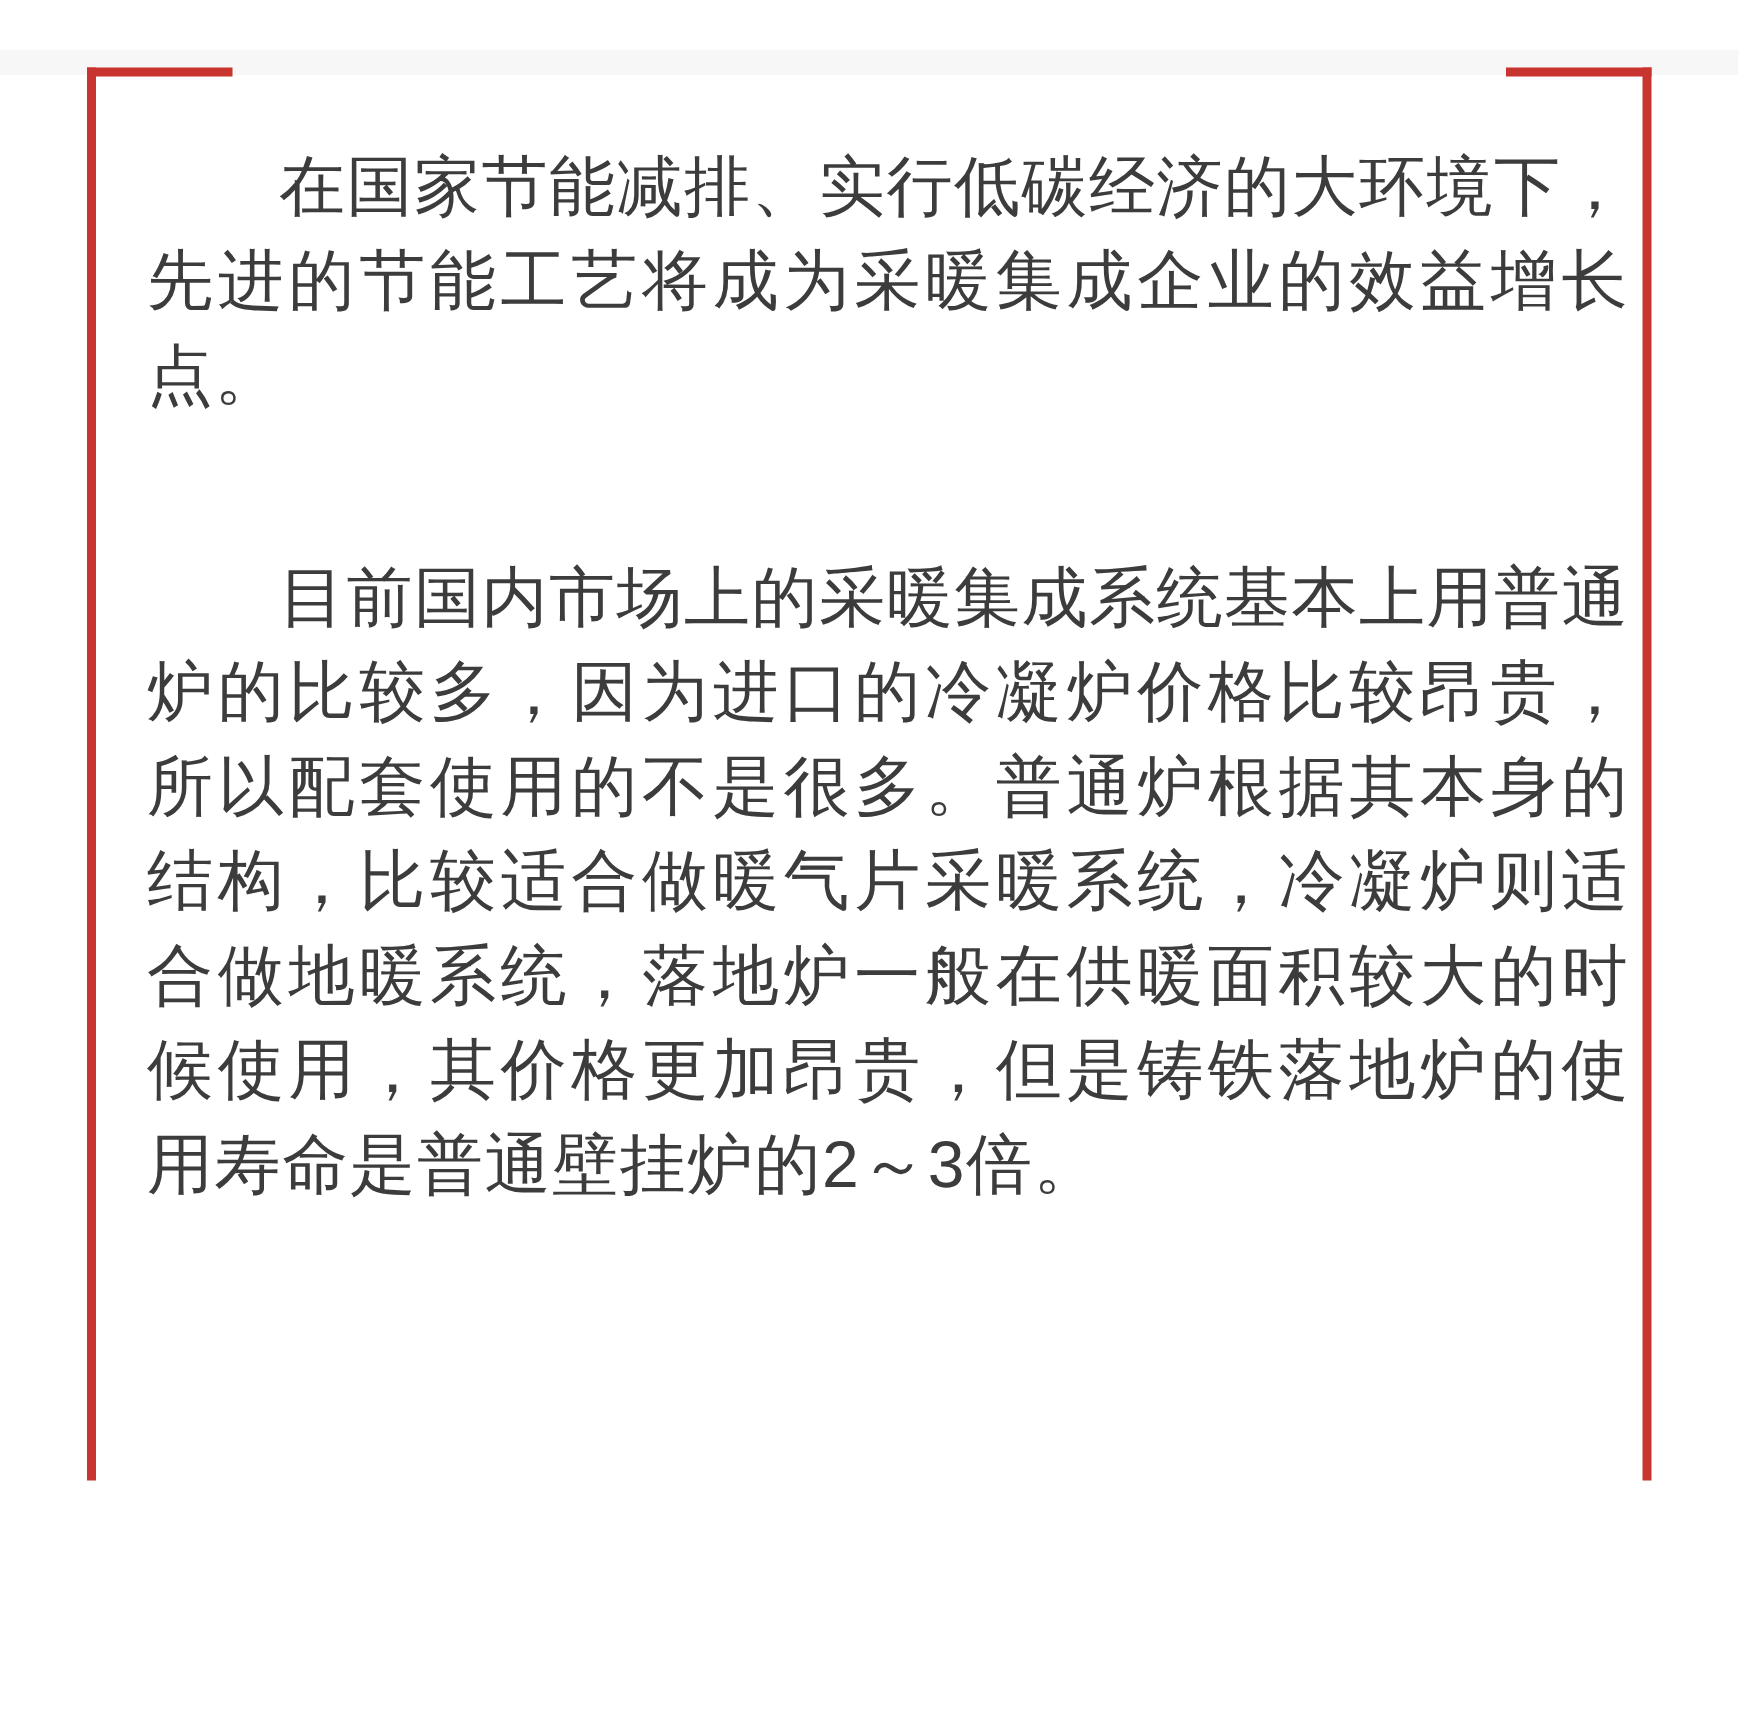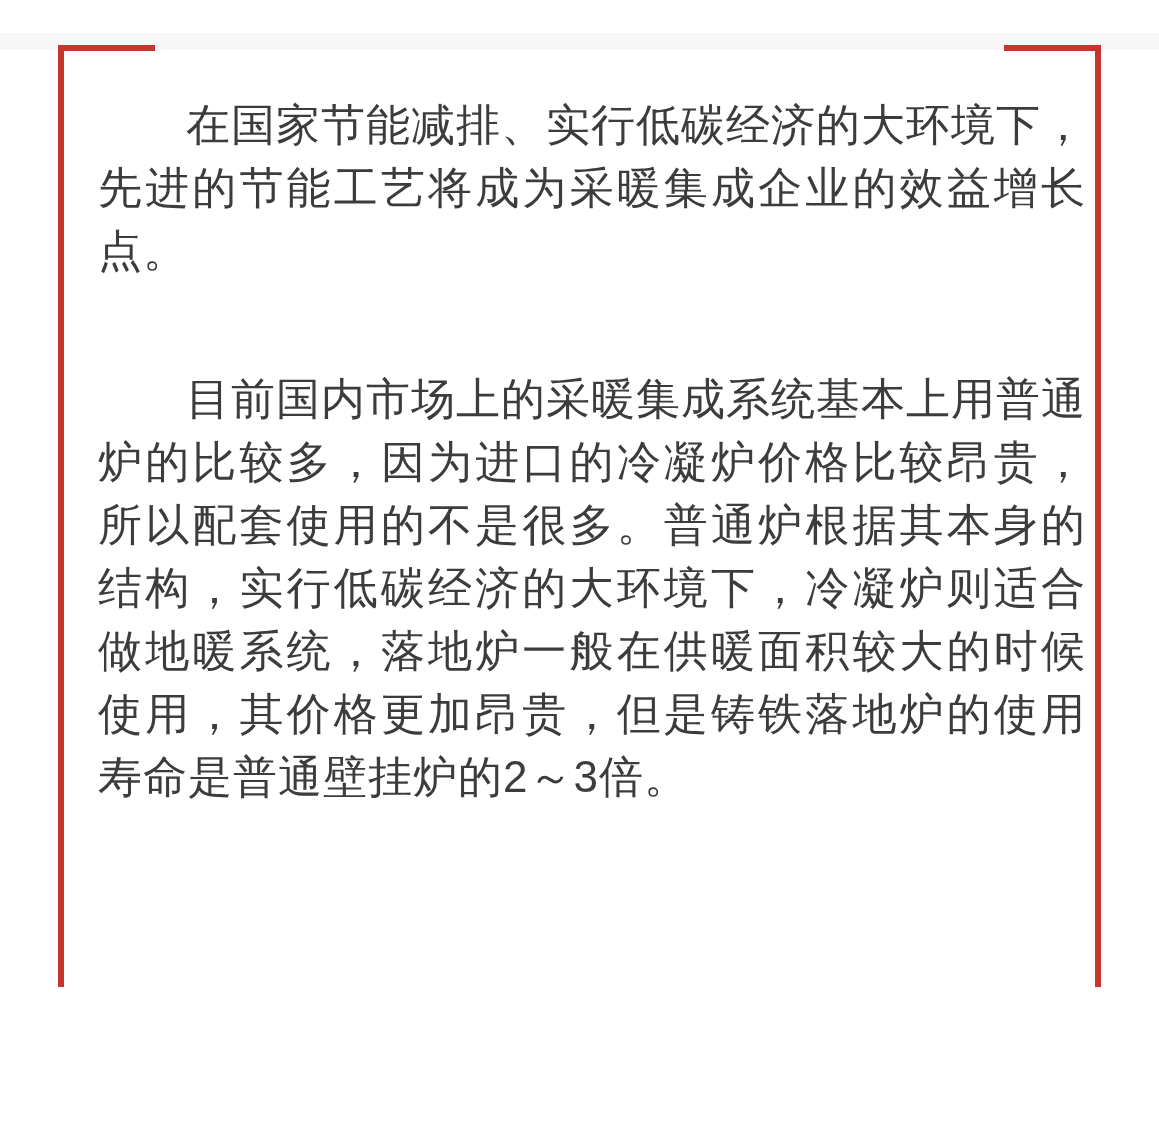--- a/index.html
+++ b/index.html
@@ -76,16 +76,16 @@
 
   <div class="top-band"></div>
 
   <div class="frame-line frame-left-vertical"></div>
   <div class="frame-line frame-right-vertical"></div>
   <div class="frame-line frame-left-horizontal"></div>
   <div class="frame-line frame-right-horizontal"></div>
 
   <div class="article">
     <p>在国家节能减排、实行低碳经济的大环境下，先进的节能工艺将成为采暖集成企业的效益增长点。</p>
-    <p>目前国内市场上的采暖集成系统基本上用普通炉的比较多，因为进口的冷凝炉价格比较昂贵，所以配套使用的不是很多。普通炉根据其本身的结构，实行低碳经济的大环境下，冷凝炉则适合做地暖系统，落地炉一般在供暖面积较大的时候使用，其价格更加昂贵，但是铸铁落地炉的使用寿命是普通壁挂炉的2～3倍。</p>
+    <p>目前国内市场上的采暖集成系统基本上用普通炉的比较多，因为进口的冷凝炉价格比较昂贵，所以配套使用的不是很多。普通炉根据其本身的结构，比较适合做暖气片采暖系统，冷凝炉则适合做地暖系统，落地炉一般在供暖面积较大的时候使用，其价格更加昂贵，但是铸铁落地炉的使用寿命是普通壁挂炉的2～3倍。</p>
   </div>
 
 </div>
 
 </body></html>

